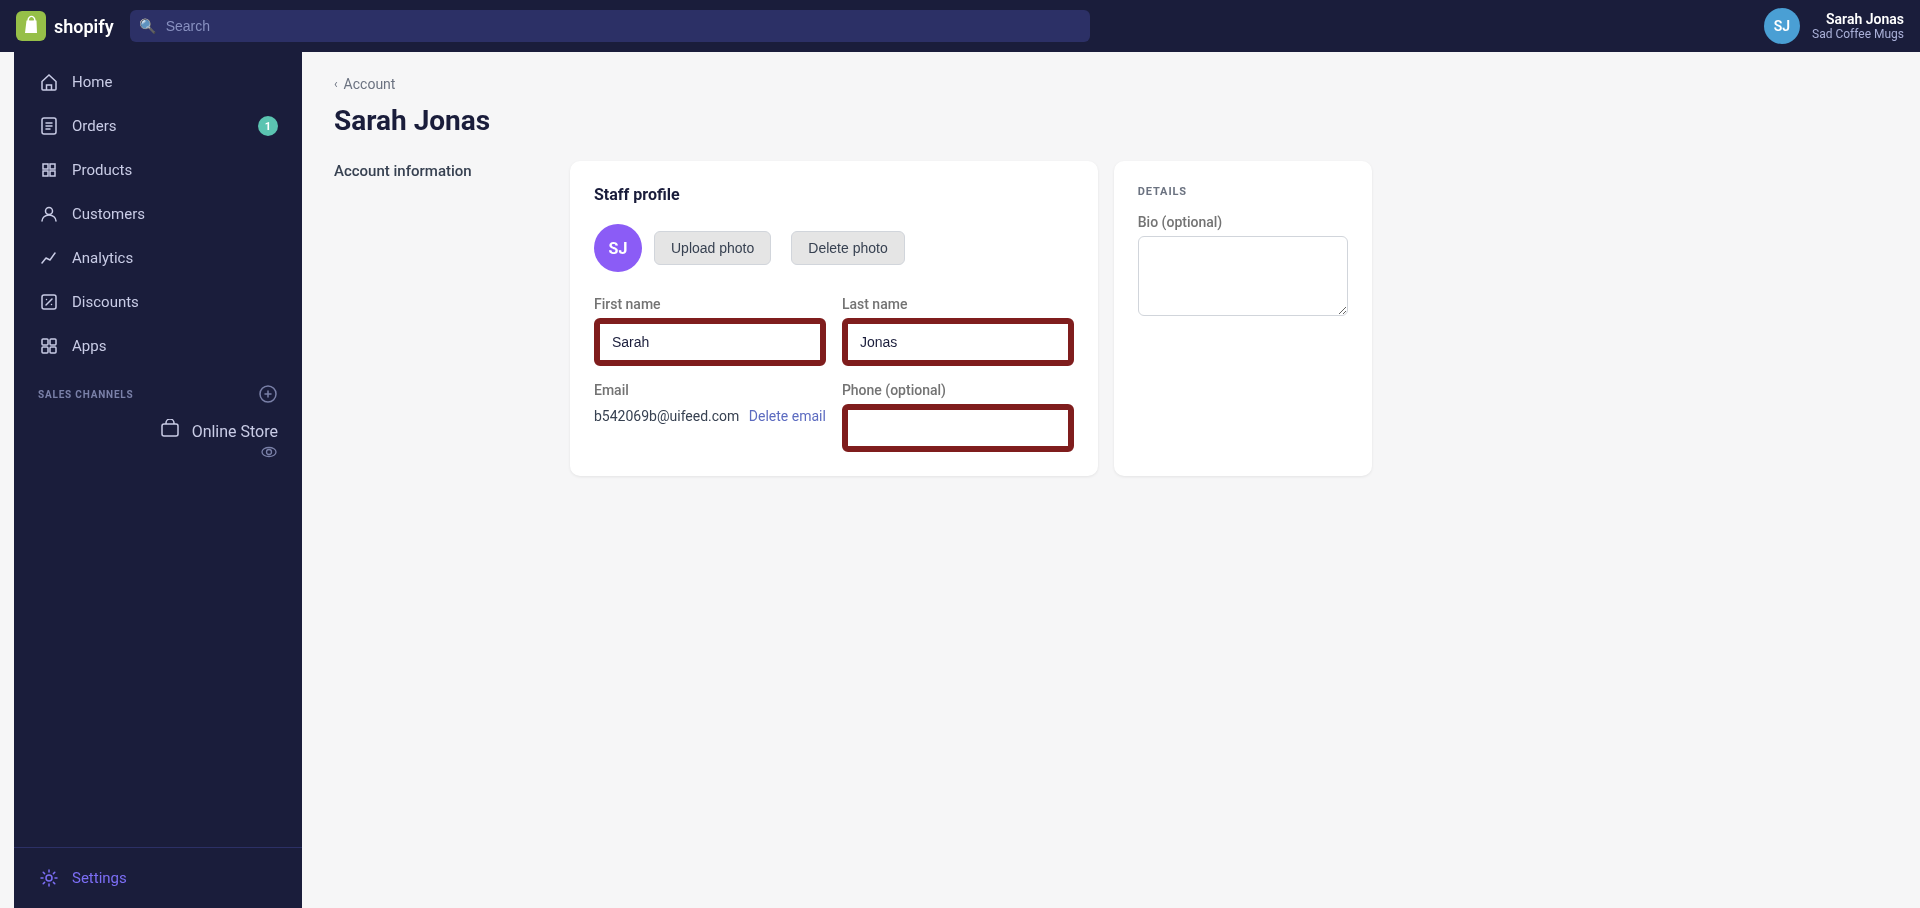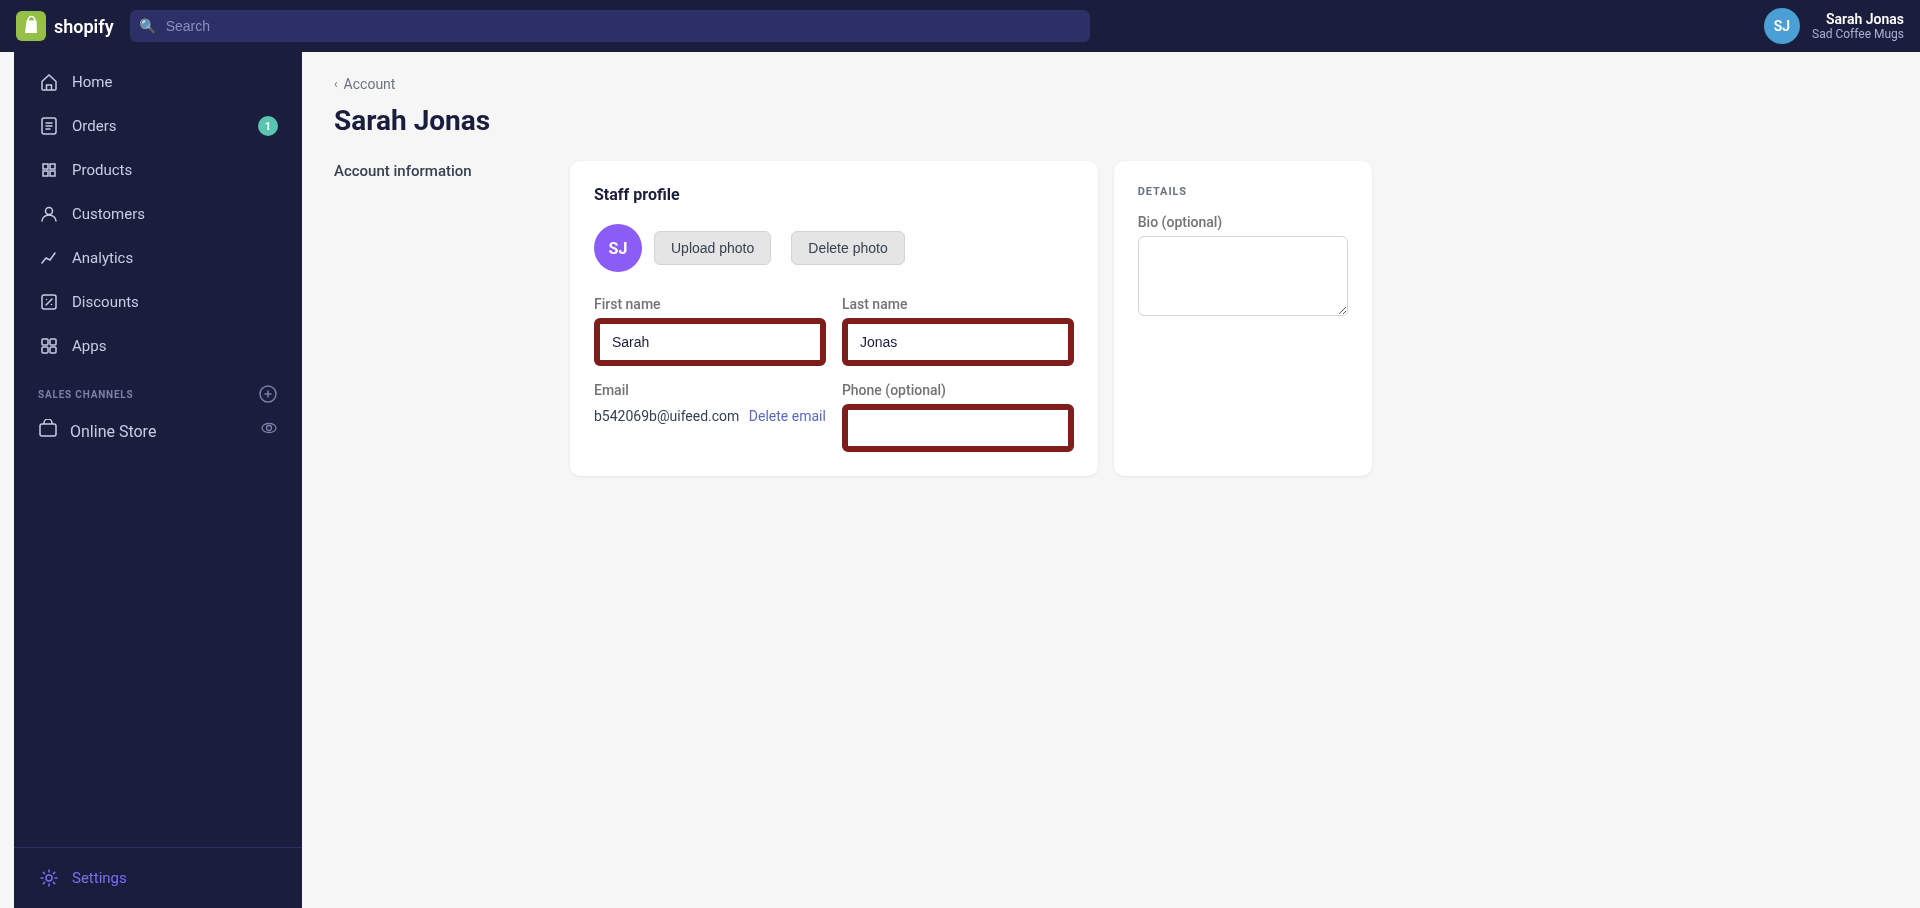--- a/index.html
+++ b/index.html
@@ -141,21 +141,21 @@
       cursor: pointer;
       color: #7a80a8;
     }
     .sidebar-bottom {
       margin-top: auto;
       padding-top: 8px;
       border-top: 1px solid #2c3066;
     }
     .sidebar-item.settings { color: #7c6ef5; }
     .sidebar-item.settings .label { color: #7c6ef5; }
-    .online-store-item { display: flex; align-items: flex-start; justify-content: space-between; padding: 10px 16px; margin: 1px 8px; border-radius: 6px; cursor: pointer; }
+    .online-store-item { display: flex; align-items: flex-end; justify-content: space-between; padding: 10px 16px; margin: 1px 8px; border-radius: 6px; cursor: pointer; flex-direction: column; }
     .online-store-left { display: flex; align-items: center; gap: 12px; }
     .eye-icon { color: #7a80a8; }
 
     
     .main {
       flex: 1;
       background: #f6f6f7;
       overflow-y: auto;
       padding: 24px 32px;
     }

